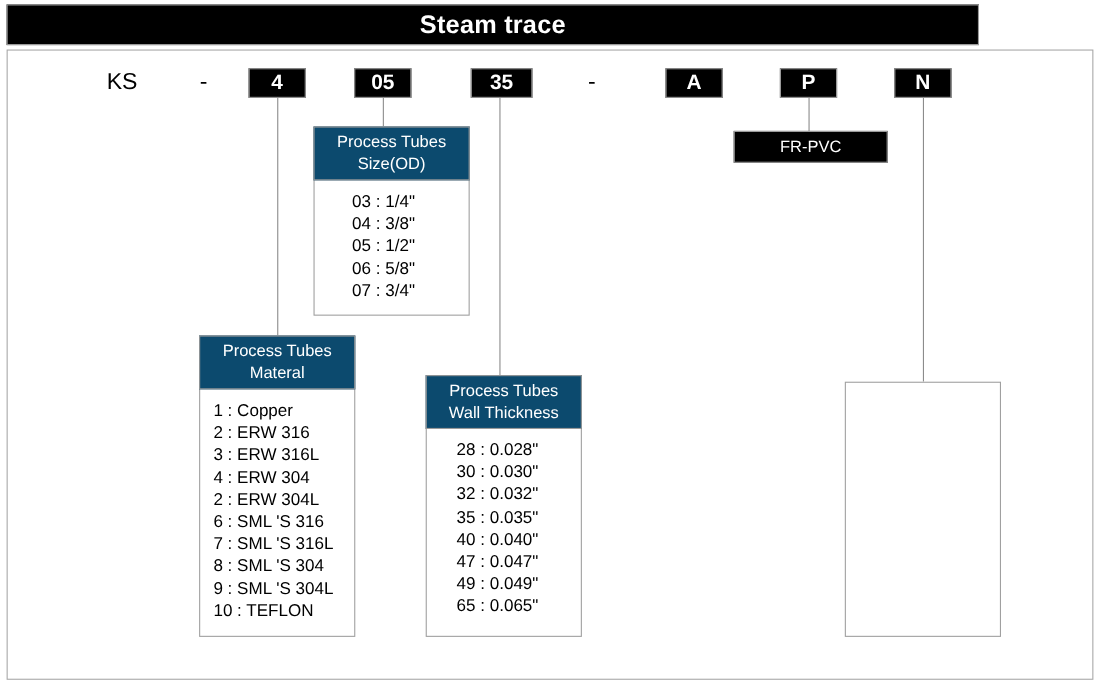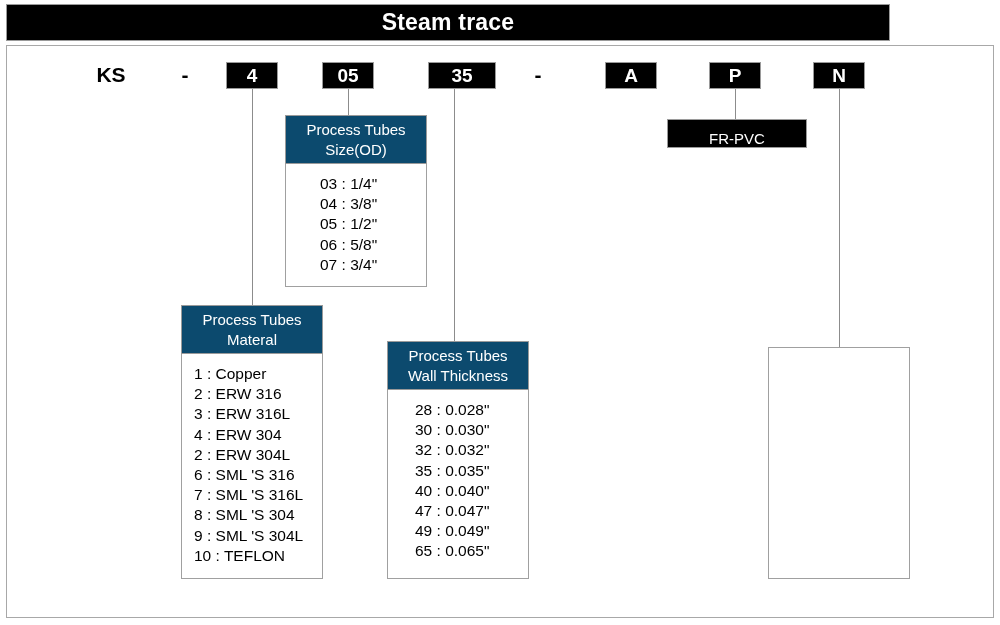--- a/index.html
+++ b/index.html
@@ -46,21 +46,21 @@
     height: 573px;
     border: 1px solid #a8a8a8;
     box-sizing: border-box;
     background: #ffffff;
   }
 
   
   .code-text {
     position: absolute;
     font-size: 21px;
-    font-weight: bold;
+    font-weight: normal;
     color: #000000;
     text-align: center;
     white-space: nowrap;
   }
   .code-box {
     position: absolute;
     background: #000000;
     border: 1px solid #9a9a9a;
     box-sizing: border-box;
     display: flex;
@@ -127,21 +127,21 @@
     white-space: nowrap;
   }
 
   
   .tag-box {
     position: absolute;
     background: #000000;
     border: 1px solid #9a9a9a;
     box-sizing: border-box;
     display: flex;
-    align-items: flex-end;
+    align-items: center;
     justify-content: center;
   }
   .tag-box span {
     color: #ffffff;
     font-size: 15px;
   }
 </style>
 </head>
 <body>
 
@@ -158,21 +158,21 @@
   <div class="code-text" style="left:172px; top:63px; width:26px;">-</div>
 
   <div class="code-box" style="left:226px; top:62px; width:52px;">
     <span>4</span>
   </div>
 
   <div class="code-box" style="left:322px; top:62px; width:52px;">
     <span>05</span>
   </div>
 
-  <div class="code-box" style="left:428px; top:62px; width:68px;">
+  <div class="code-box" style="left:428px; top:62px; width:56px;">
     <span>35</span>
   </div>
 
   <div class="code-text" style="left:525px; top:63px; width:26px;">-</div>
 
   <div class="code-box" style="left:605px; top:62px; width:52px;">
     <span>A</span>
   </div>
 
   <div class="code-box" style="left:709px; top:62px; width:52px;">

